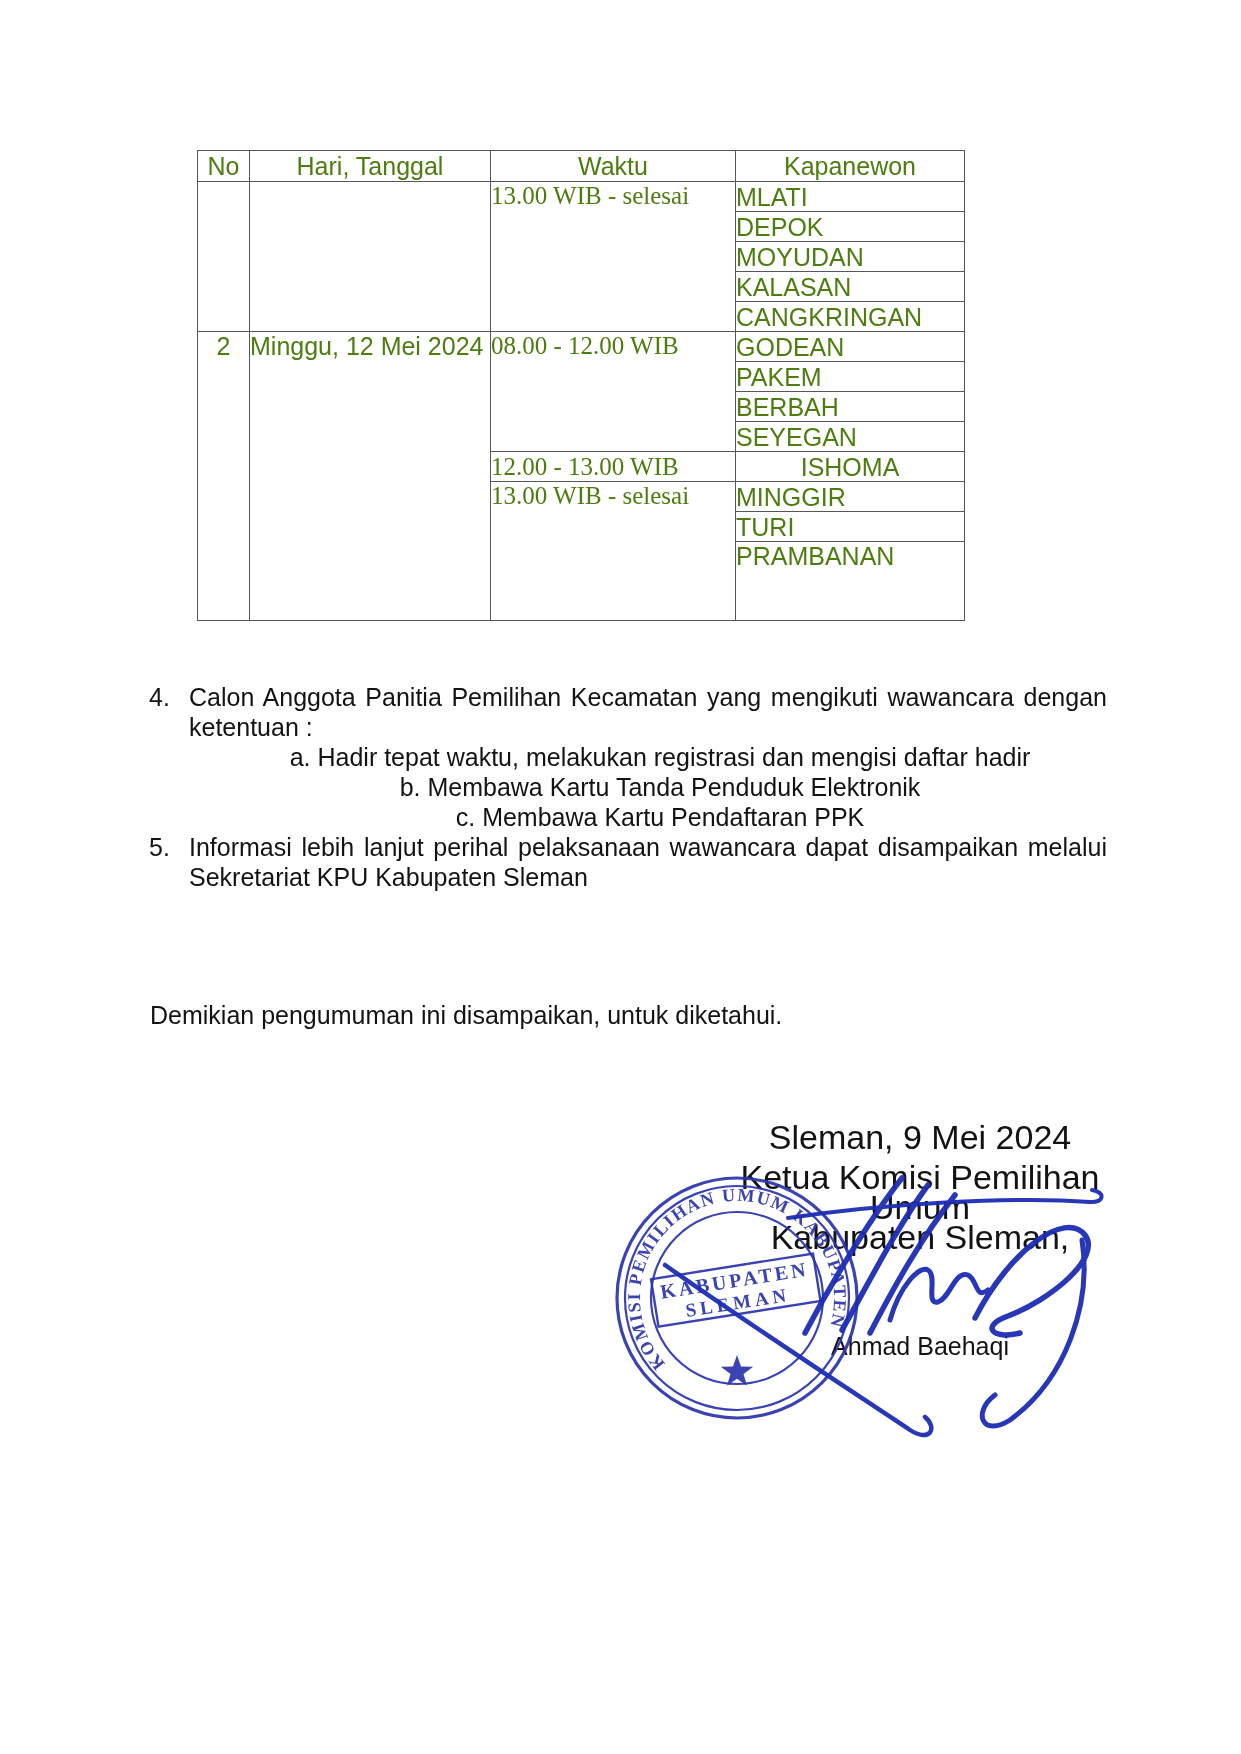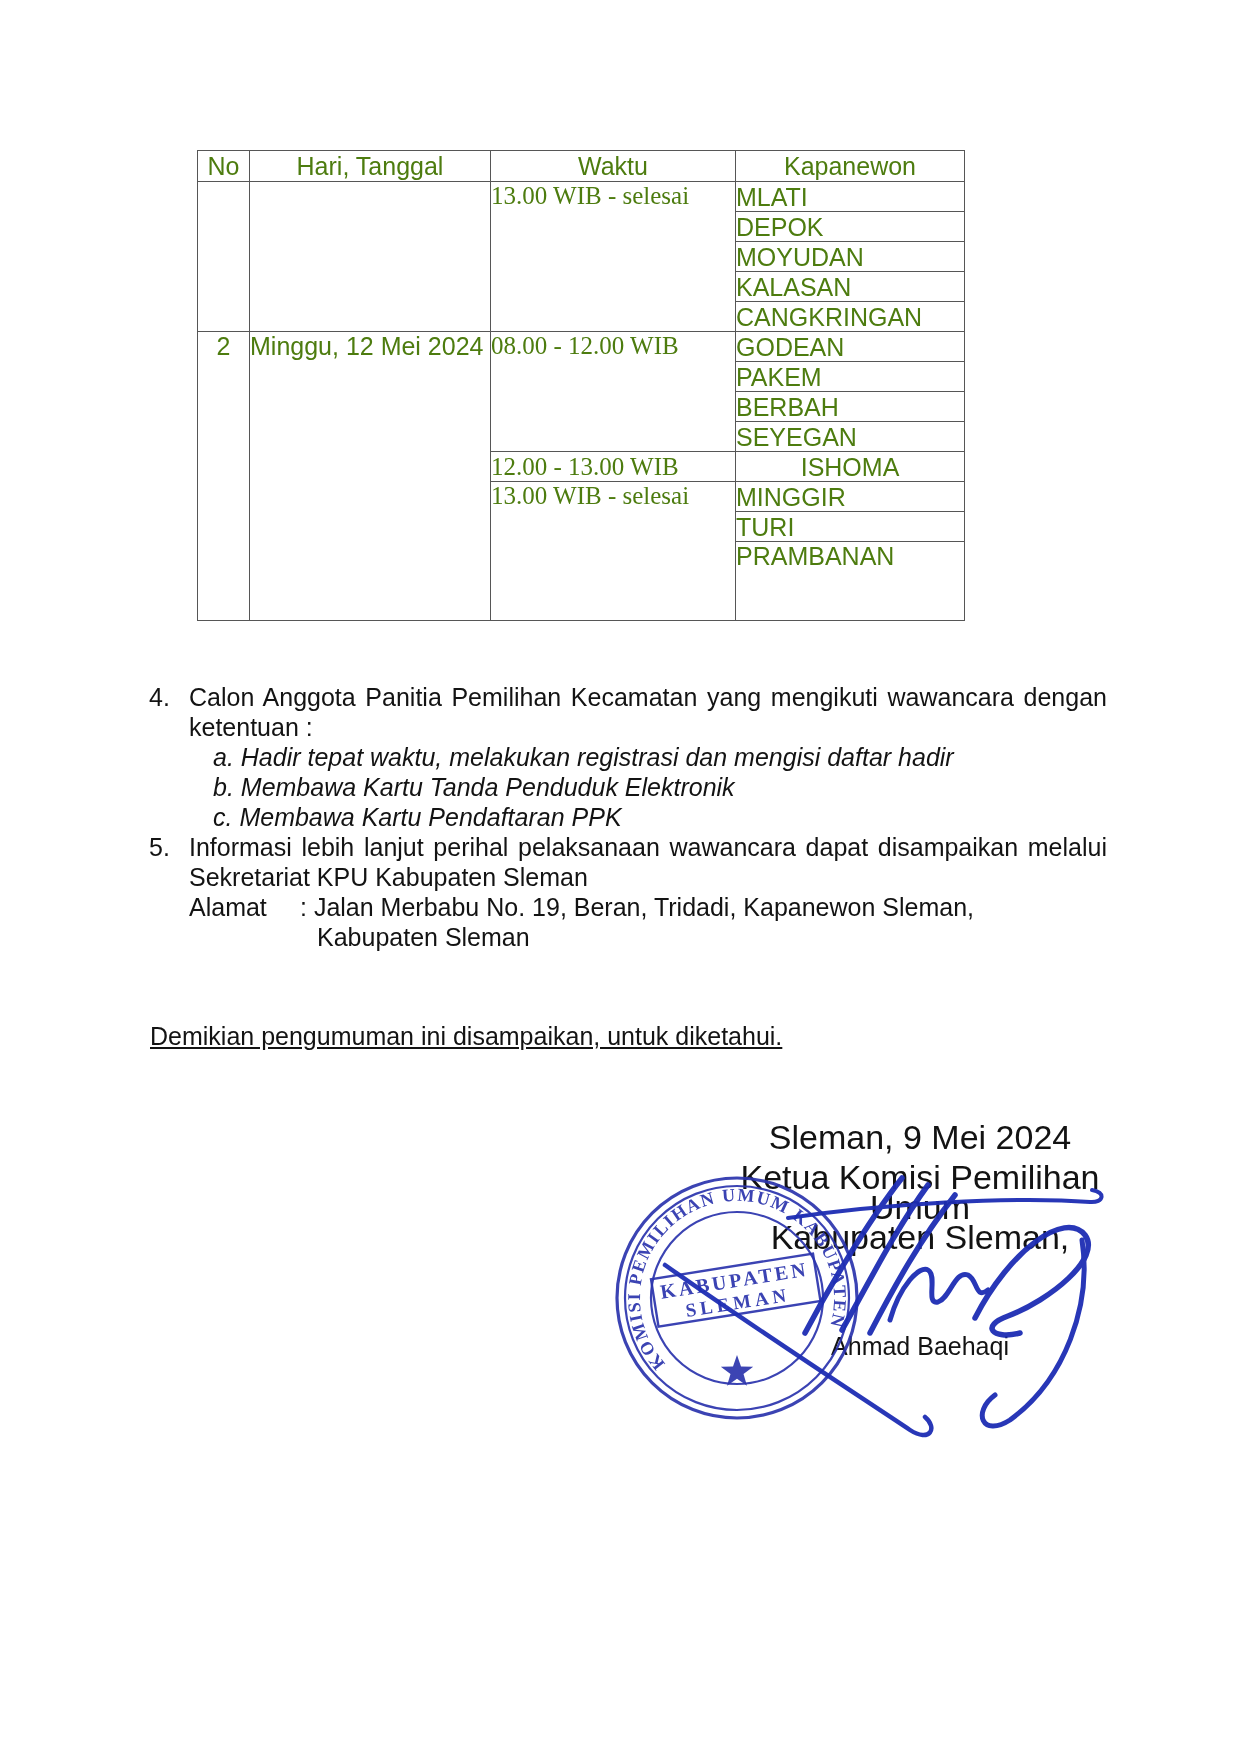--- a/index.html
+++ b/index.html
@@ -20,25 +20,25 @@
   td.wak-p3{vertical-align:middle;margin-top:16px;}
   td.wak-p4{padding-top:24px;}
   td.no-cell{vertical-align:top;padding-top:20px;text-align:center;}
   td.hari-cell{vertical-align:top;padding-top:20px;padding-left:13px;}
 
   
   .bodytext{position:absolute;left:149px;top:682px;width:958px;font-size:25px;line-height:30px;}
   .li{display:flex;}
   .li-num{width:40px;flex:0 0 40px;}
   .li-body{flex:1;text-align:justify;}
-  .subitem{padding-left:24px;text-align:left;font-style:italic;}
+  .subitem{padding-left:24px;text-align:center;}
   .kv-row{display:flex;text-align:left;}
   .kv-label{width:111px;flex:0 0 111px;}
   .kv-line2{padding-left:17px;}
-  .closing{position:absolute;left:150px;top:1021px;font-size:25px;line-height:30px;text-decoration:underline;}
+  .closing{position:absolute;left:150px;top:1000px;font-size:25px;line-height:30px;}
 
   
   .sig-block{position:absolute;left:700px;top:1122px;width:440px;text-align:center;
              font-size:34px;line-height:30px;}
   .sig-date{margin-bottom:10px;}
   .sig-name{position:absolute;left:700px;top:1332px;width:440px;text-align:center;font-size:25px;}
   svg.stamp{position:absolute;left:605px;top:1165px;}
   svg.ink{position:absolute;left:620px;top:1090px;}
 </style>
 </head>
@@ -126,27 +126,20 @@
         <div class="subitem">
           <span>c.</span>
           <span>Membawa Kartu Pendaftaran PPK</span>
         </div>
       </div>
     </div>
     <div class="li">
       <span class="li-num">5.</span>
       <div class="li-body">
         <span>Informasi lebih lanjut perihal pelaksanaan wawancara dapat disampaikan melalui Sekretariat KPU Kabupaten Sleman</span>
-        <div class="kv-row">
-          <span class="kv-label">Alamat</span>
-          <span>
-            <span>: Jalan Merbabu No. 19, Beran, Tridadi, Kapanewon Sleman,</span>
-            <div class="kv-line2">Kabupaten Sleman</div>
-          </span>
-        </div>
       </div>
     </div>
   </div>
 
   <div class="closing">Demikian pengumuman ini disampaikan, untuk diketahui.</div>
 
   <div class="sig-block">
     <div class="sig-date">Sleman, 9 Mei 2024</div>
     <div>Ketua Komisi Pemilihan Umum</div>
     <div>Kabupaten Sleman,</div>

